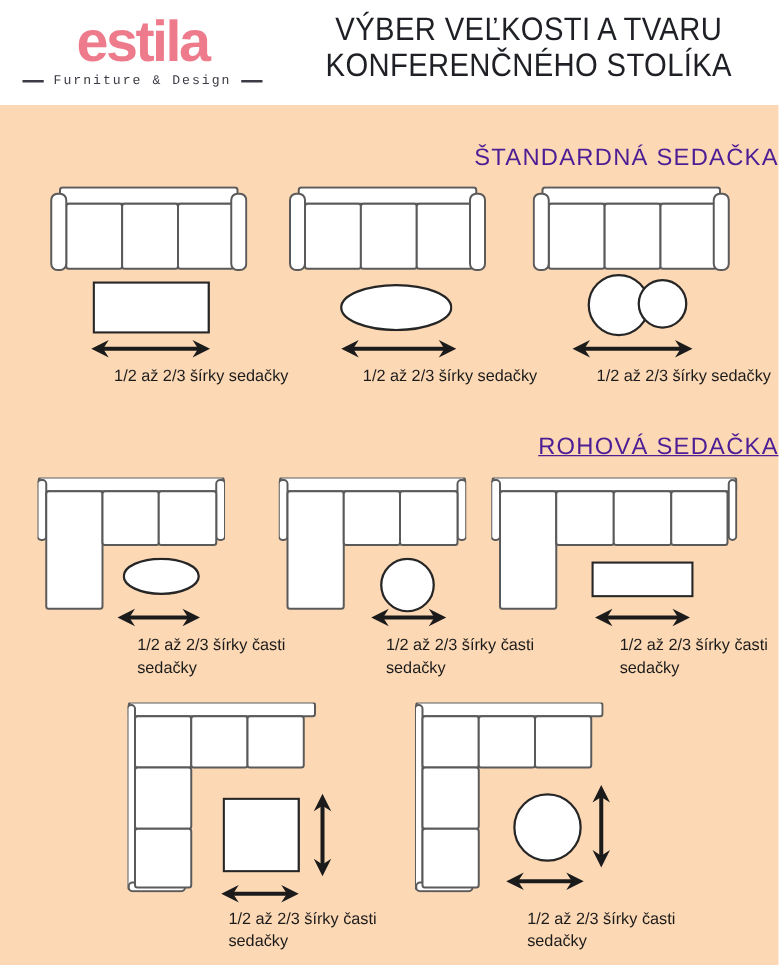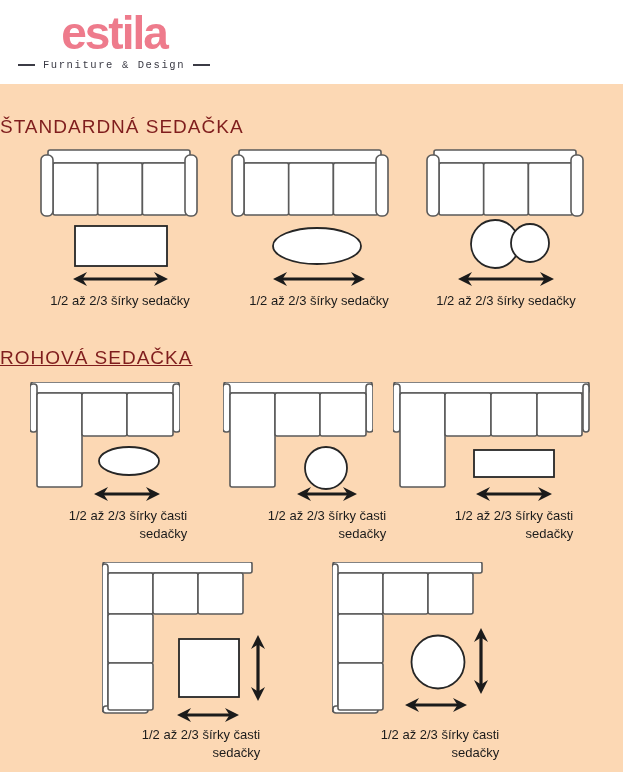--- a/index.html
+++ b/index.html
@@ -11,49 +11,53 @@
   
   .header{position:absolute;left:0;top:0;width:623px;height:84px;background:#ffffff;}
   .logo-block{position:absolute;left:18px;top:8px;width:192px;text-align:center;}
   .logo-name{font-size:46px;font-weight:bold;letter-spacing:-2px;color:#ee7b8c;line-height:50px;}
   .logo-tagline-row{display:flex;align-items:center;justify-content:center;gap:8px;margin-top:1px;}
   .logo-dash{width:20px;height:2px;background:#3b3b45;}
   .logo-tagline{font-size:10.5px;letter-spacing:1.6px;color:#3b3b45;white-space:nowrap;font-family:Liberation Mono, monospace;}
   .title-block{position:absolute;left:228px;top:9px;width:390px;text-align:center;color:#1e2025;}
   .title-line{font-size:26px;line-height:29px;letter-spacing:0.3px;transform:scaleX(0.9);transform-origin:50% 50%;white-space:nowrap;}
   
-  .section-heading{position:absolute;left:0;width:623px;text-align:left;font-size:19px;letter-spacing:1px;color:#7f1d1d;}
+  .section-heading{position:absolute;left:0;width:623px;text-align:right;font-size:19px;letter-spacing:1px;color:#4c1d95;}
   .heading-standard{top:116px;}
   .heading-corner{top:347px;text-decoration:underline;}
   
   .piece{position:absolute;}
   
   .sofa-shape{fill:#ffffff;stroke:#5a5a5a;stroke-width:1.6;}
   .tbl-shape{fill:#ffffff;stroke:#262626;stroke-width:1.8;}
   .arr-line{stroke:#1b1b1b;stroke-width:3.2;fill:none;}
   .arr-head{fill:#1b1b1b;stroke:none;}
   
-  .caption{position:absolute;transform:translateX(-50%);text-align:right;
-    font-size:13px;line-height:18px;color:#1b1b1b;white-space:nowrap;}
+  .caption{position:absolute;transform:translateX(-50%);text-align:left;
+    font-size:13px;line-height:18px;color:#1b1b1b;white-space:nowrap;margin-left:41px;}
 </style>
 </head>
 <body>
 
 <div class="canvas">
   <div class="peach-bg"></div>
 
   <div class="header">
     <div class="logo-block">
       <div class="logo-name">estila</div>
       <div class="logo-tagline-row">
         <span class="logo-dash"></span>
         <span class="logo-tagline">Furniture &amp; Design</span>
         <span class="logo-dash"></span>
       </div>
     </div>
+    <div class="title-block">
+      <div class="title-line">VÝBER VEĽKOSTI A TVARU</div>
+      <div class="title-line">KONFERENČNÉHO STOLÍKA</div>
+    </div>
   </div>
 
   <div class="section-heading heading-standard">ŠTANDARDNÁ SEDAČKA</div>
 
   <svg class="piece" style="left:40px;top:149px" width="158" height="68" viewBox="0 0 158 68">
     <rect class="sofa-shape" x="8" y="1" width="142" height="13" rx="2"></rect>
     <rect class="sofa-shape" x="13" y="14" width="44.7" height="52" rx="2"></rect>
     <rect class="sofa-shape" x="57.7" y="14" width="44.7" height="52" rx="2"></rect>
     <rect class="sofa-shape" x="102.4" y="14" width="44.6" height="52" rx="2"></rect>
     <rect class="sofa-shape" x="1" y="6" width="12" height="61" rx="5"></rect>

